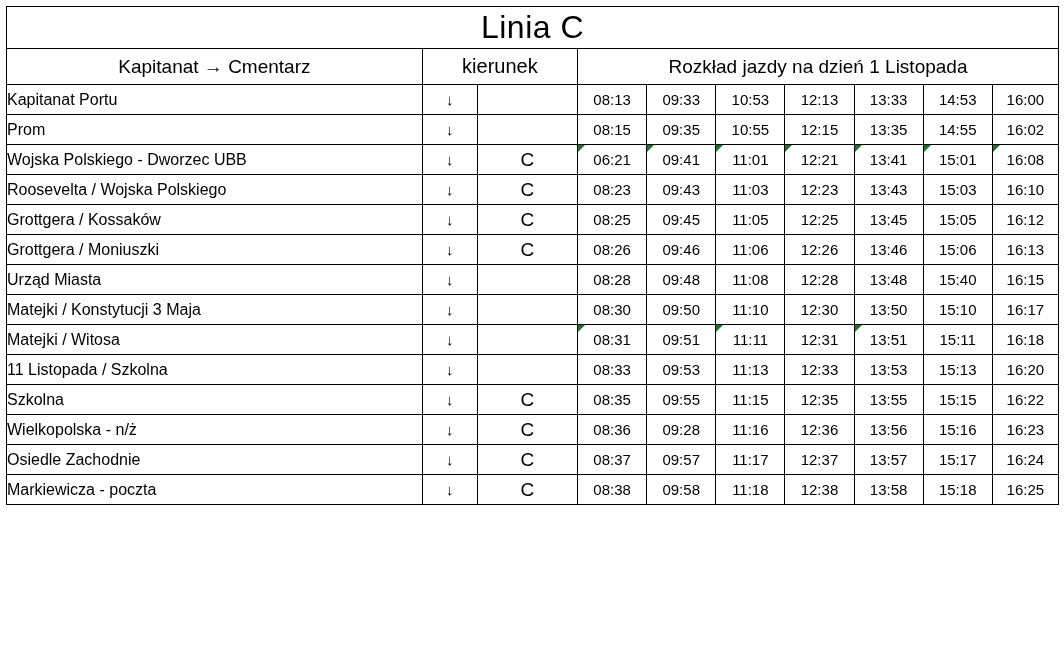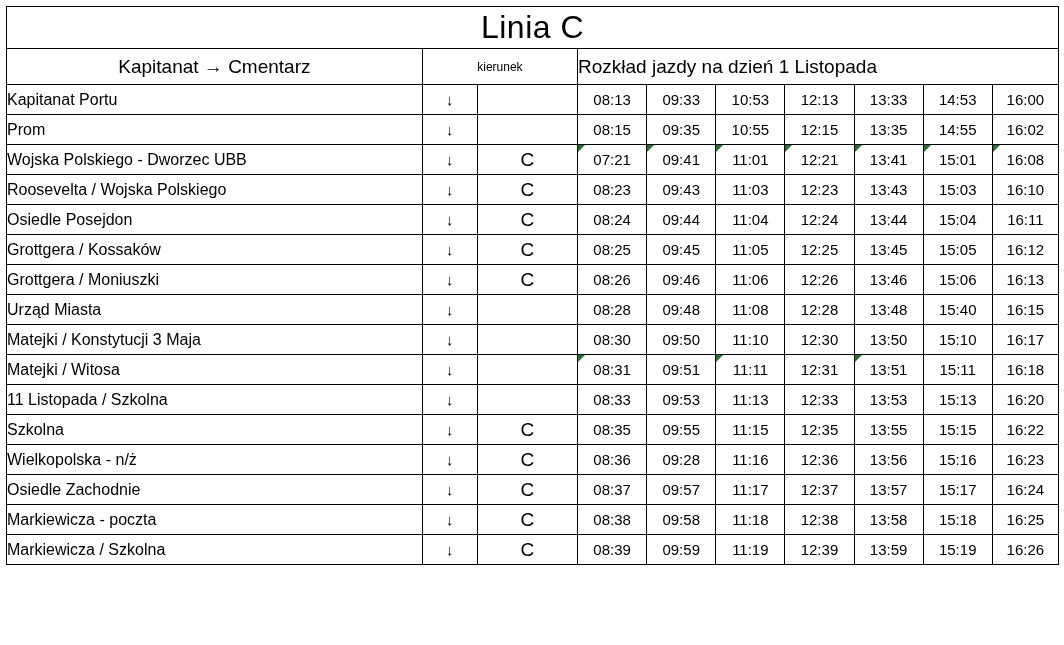--- a/index.html
+++ b/index.html
@@ -40,25 +40,25 @@
     margin-left: 32px;
   }
   
   .hdr-route {
     height: 36px;
     font-size: 19px;
     font-weight: bold;
   }
   .hdr-dir {
     text-align: center;
-    font-size: 12px;
+    font-size: 20px;
     font-weight: bold;
   }
   .hdr-sched {
-    text-align: left;
+    text-align: center;
     font-size: 19px;
     font-weight: bold;
     padding-left: 4px;
   }
   
   tbody tr { height: 30px; margin-left: 32px; }
   td.stop {
     font-size: 16px;
     padding-left: 4px;
     white-space: nowrap;
@@ -144,53 +144,41 @@
           <td class="time">10:55</td>
           <td class="time">12:15</td>
           <td class="time">13:35</td>
           <td class="time">14:55</td>
           <td class="time">16:02</td>
         </tr>
         <tr>
           <td class="stop">Wojska Polskiego - Dworzec UBB</td>
           <td class="arrow">↓</td>
           <td class="mark">C</td>
-          <td class="time flag">07:21</td>
+          <td class="time flag">06:21</td>
           <td class="time flag">09:41</td>
           <td class="time flag">11:01</td>
           <td class="time flag">12:21</td>
           <td class="time flag">13:41</td>
           <td class="time flag">15:01</td>
           <td class="time flag">16:08</td>
         </tr>
         <tr>
           <td class="stop">Roosevelta / Wojska Polskiego</td>
           <td class="arrow">↓</td>
           <td class="mark">C</td>
           <td class="time">08:23</td>
           <td class="time">09:43</td>
           <td class="time">11:03</td>
           <td class="time">12:23</td>
           <td class="time">13:43</td>
           <td class="time">15:03</td>
           <td class="time">16:10</td>
         </tr>
         <tr>
-          <td class="stop">Osiedle Posejdon</td>
-          <td class="arrow">↓</td>
-          <td class="mark">C</td>
-          <td class="time">08:24</td>
-          <td class="time">09:44</td>
-          <td class="time">11:04</td>
-          <td class="time">12:24</td>
-          <td class="time">13:44</td>
-          <td class="time">15:04</td>
-          <td class="time">16:11</td>
-        </tr>
-        <tr>
           <td class="stop">Grottgera / Kossaków</td>
           <td class="arrow">↓</td>
           <td class="mark">C</td>
           <td class="time">08:25</td>
           <td class="time">09:45</td>
           <td class="time">11:05</td>
           <td class="time">12:25</td>
           <td class="time">13:45</td>
           <td class="time">15:05</td>
           <td class="time">16:12</td>
@@ -296,27 +284,15 @@
           <td class="arrow">↓</td>
           <td class="mark">C</td>
           <td class="time">08:38</td>
           <td class="time">09:58</td>
           <td class="time">11:18</td>
           <td class="time">12:38</td>
           <td class="time">13:58</td>
           <td class="time">15:18</td>
           <td class="time">16:25</td>
         </tr>
-        <tr>
-          <td class="stop">Markiewicza / Szkolna</td>
-          <td class="arrow">↓</td>
-          <td class="mark">C</td>
-          <td class="time">08:39</td>
-          <td class="time">09:59</td>
-          <td class="time">11:19</td>
-          <td class="time">12:39</td>
-          <td class="time">13:59</td>
-          <td class="time">15:19</td>
-          <td class="time">16:26</td>
-        </tr>
       </tbody>
   </table>
 </div>
 
 </body></html>

